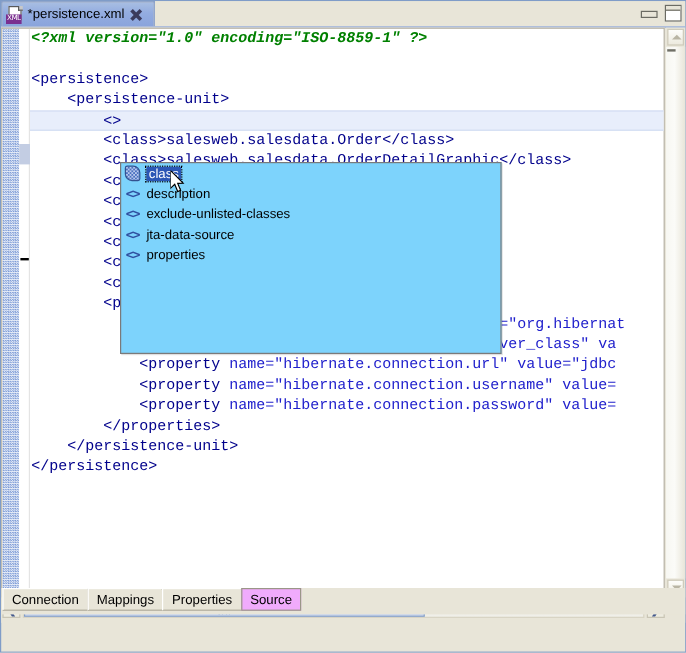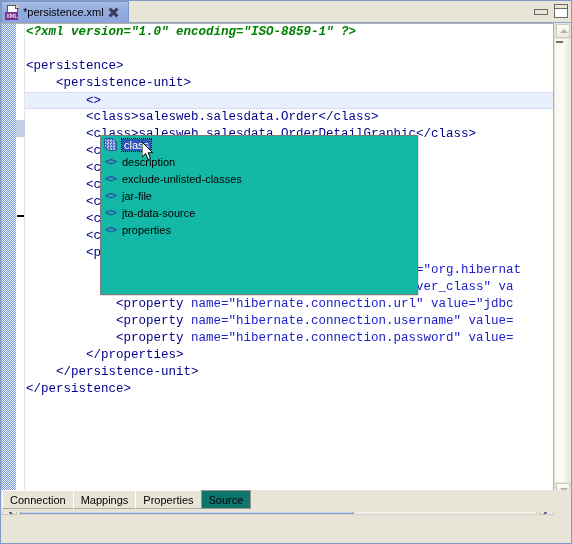--- a/index.html
+++ b/index.html
@@ -200,21 +200,21 @@
   }
   .decl { color: #008000; font-style: italic; font-weight: bold; }
   .tag  { color: #00008b; margin-top: 28px; }
   .attn { color: #2020cc; }
 
   
   .assist {
     position: absolute;
     left: 98px; top: 111px;
     width: 318px; height: 160px;
-    background: #14b8a6;
+    background: #7dd3fc;
     border: 1px solid #7a7a7a;
     box-shadow: 1px 1px 0 rgba(0,0,0,0.12);
     overflow: hidden;
     z-index: 30;
   }
   .assist-row {
     height: 17px;
     display: flex;
     align-items: center;
     padding-left: 3px;
@@ -364,21 +364,21 @@
     color: #000;
     background: #e8e5d8;
     border: 1px solid #b0aC9c;
     border-top-color: #ffffff;
     border-left-color: #ffffff;
     margin-right: -1px;
     white-space: nowrap;
     cursor: pointer;
   }
   .ptab.active {
-    background: #0f766e;
+    background: #f0abfc;
     border: 1px solid #9a9688;
   }
 </style>
 </head>
 <body>
 
 <div id="app">
   <div class="win-frame"></div>
 
   <div class="titlebar">
@@ -415,24 +415,20 @@
           <div class="assist-row">
             <span class="ai-icon tagicon"></span>
             <span class="ai-label">description</span>
           </div>
           <div class="assist-row">
             <span class="ai-icon tagicon"></span>
             <span class="ai-label">exclude-unlisted-classes</span>
           </div>
           <div class="assist-row">
             <span class="ai-icon tagicon"></span>
-            <span class="ai-label">jar-file</span>
-          </div>
-          <div class="assist-row">
-            <span class="ai-icon tagicon"></span>
             <span class="ai-label">jta-data-source</span>
           </div>
           <div class="assist-row">
             <span class="ai-icon tagicon"></span>
             <span class="ai-label">properties</span>
           </div>
         </div>
 
       <svg class="cursor-arrow" viewBox="0 0 12 19" xmlns="http://www.w3.org/2000/svg">
         <polygon points="0,0 0,15 3.6,11.6 6.1,17.6 8.5,16.6 6.1,10.8 10.6,10.6" fill="#ffffff" stroke="#000000" stroke-width="1"></polygon>

